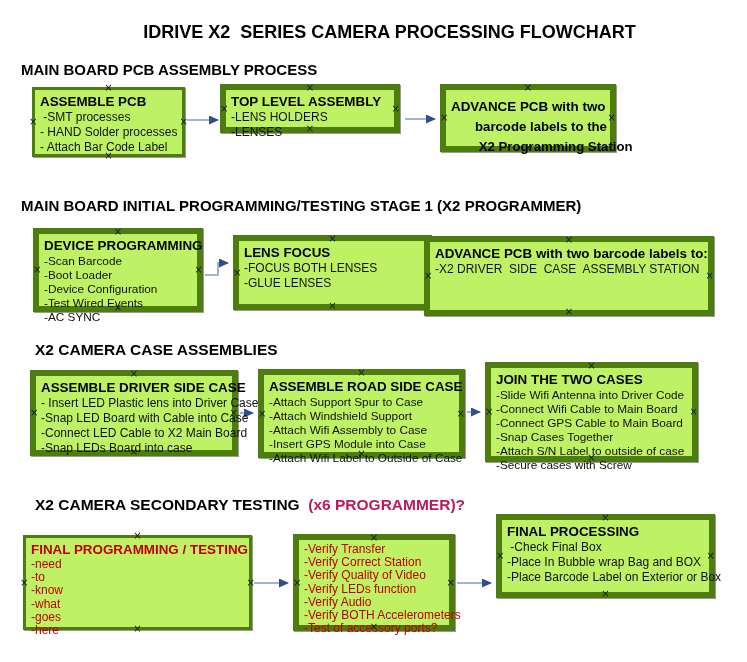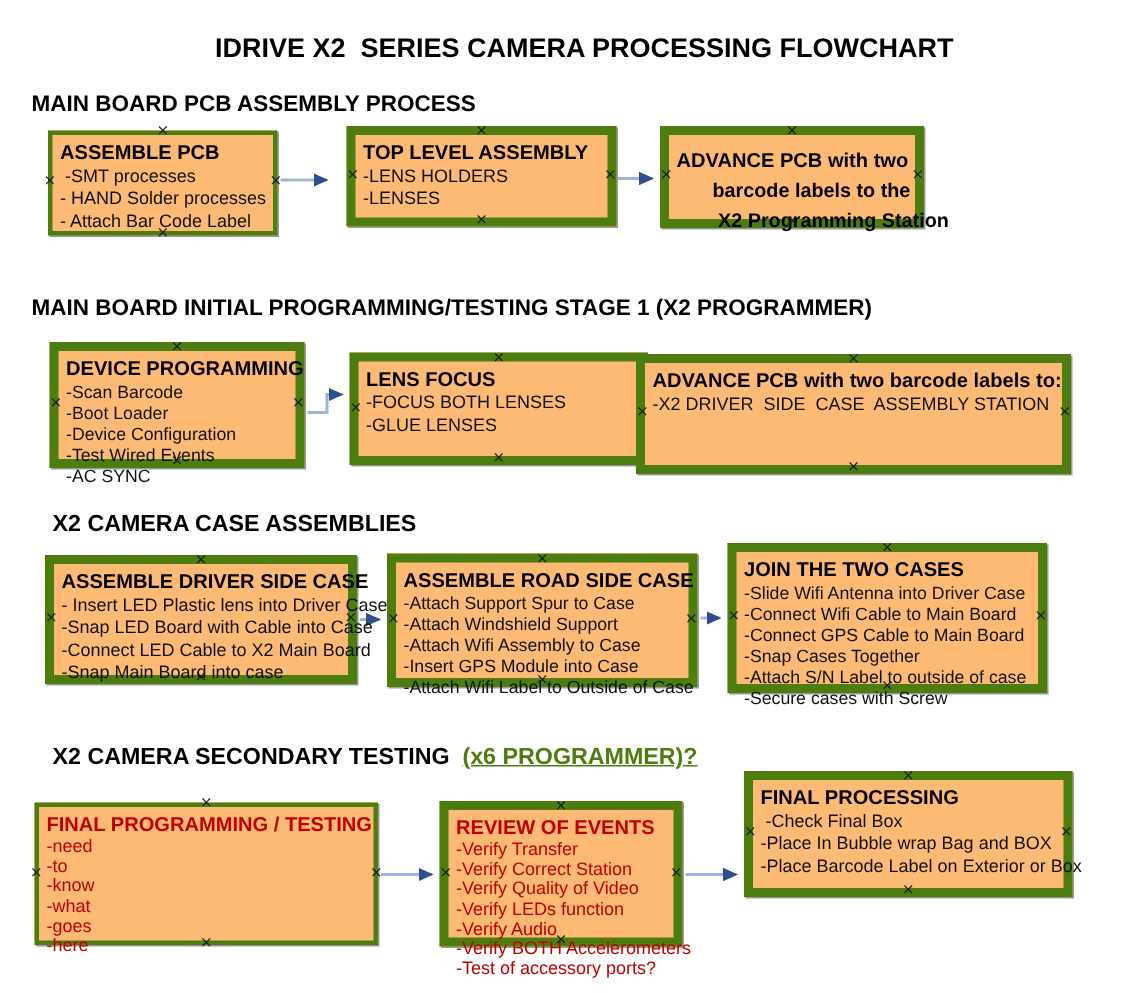--- a/index.html
+++ b/index.html
@@ -7,23 +7,23 @@
     position:relative;width:747px;height:662px;background:#ffffff;overflow:hidden;
     font-family:"Liberation Sans","DejaVu Sans",sans-serif;color:#000;
   }
   .title{
     position:absolute;left:16px;top:22px;width:747px;margin:0;text-align:center;
     font-size:18px;font-weight:700;letter-spacing:0px;white-space:pre;
   }
   .sec-heading{
     position:absolute;font-size:15px;font-weight:700;white-space:pre;color:#000;text-align:right;
   }
-  .sec-heading .red{color:#4d7c0f;text-decoration:underline;}
+  .sec-heading .red{color:#be185d;}
   .pbox{
-    position:absolute;box-sizing:border-box;background:#fdba74;
+    position:absolute;box-sizing:border-box;background:#bef264;
     border:6px solid #4d7c0f;box-shadow:1px 1px 0 #9a9a9a;
     padding:3px 5px 2px 5px;overflow:visible;
   }
   .bt{font-size:13.4px;font-weight:700;line-height:17px;white-space:pre;}
   .bl{font-size:12px;line-height:15px;color:#111;white-space:pre;}
   .pbox.tight .bl{line-height:14px;font-size:11.8px;}
   .pbox.xtight .bl{line-height:13.2px;font-size:12px;}
   .pbox.allbold .bl{font-size:13.2px;font-weight:700;line-height:20px;color:#000;padding-left:24px;}
   .pbox.allbold .bt{line-height:20px;padding-top:4px;}
   .pbox.red-text .bt,.pbox.red-text .bl{color:#c00000;}
@@ -68,21 +68,21 @@
     <span class="cp cp-t"></span>
     <span class="cp cp-b"></span>
     <span class="cp cp-l"></span>
     <span class="cp cp-r"></span>
     <div class="bt">ASSEMBLE PCB</div>
     <div class="bl"> -SMT processes</div>
     <div class="bl">- HAND Solder processes</div>
     <div class="bl">- Attach Bar Code Label</div>
   </div>
 
-  <div class="pbox" style="left:231px;top:84px;width:180px;height:67px">
+  <div class="pbox" style="left:220px;top:84px;width:180px;height:49px">
     <span class="cp cp-t"></span>
     <span class="cp cp-b"></span>
     <span class="cp cp-l"></span>
     <span class="cp cp-r"></span>
     <div class="bt">TOP LEVEL ASSEMBLY</div>
     <div class="bl">-LENS HOLDERS</div>
     <div class="bl">-LENSES</div>
   </div>
 
   <div class="pbox allbold" style="left:440px;top:84px;width:176px;height:68px">
@@ -133,21 +133,21 @@
 
   <div class="pbox" style="left:30px;top:370px;width:208px;height:86px">
     <span class="cp cp-t"></span>
     <span class="cp cp-b"></span>
     <span class="cp cp-l"></span>
     <span class="cp cp-r"></span>
     <div class="bt">ASSEMBLE DRIVER SIDE CASE</div>
     <div class="bl">- Insert LED Plastic lens into Driver Case</div>
     <div class="bl">-Snap LED Board with Cable into Case</div>
     <div class="bl">-Connect LED Cable to X2 Main Board</div>
-    <div class="bl">-Snap Main Board into case</div>
+    <div class="bl">-Snap LEDs Board into case</div>
   </div>
 
   <div class="pbox tight" style="left:258px;top:369px;width:207px;height:89px">
     <span class="cp cp-t"></span>
     <span class="cp cp-b"></span>
     <span class="cp cp-l"></span>
     <span class="cp cp-r"></span>
     <div class="bt">ASSEMBLE ROAD SIDE CASE</div>
     <div class="bl">-Attach Support Spur to Case</div>
     <div class="bl">-Attach Windshield Support</div>
@@ -155,21 +155,21 @@
     <div class="bl">-Insert GPS Module into Case</div>
     <div class="bl">-Attach Wifi Label to Outside of Case</div>
   </div>
 
   <div class="pbox tight" style="left:485px;top:362px;width:213px;height:100px">
     <span class="cp cp-t"></span>
     <span class="cp cp-b"></span>
     <span class="cp cp-l"></span>
     <span class="cp cp-r"></span>
     <div class="bt">JOIN THE TWO CASES</div>
-    <div class="bl">-Slide Wifi Antenna into Driver Case</div>
+    <div class="bl">-Slide Wifi Antenna into Driver Code</div>
     <div class="bl">-Connect Wifi Cable to Main Board</div>
     <div class="bl">-Connect GPS Cable to Main Board</div>
     <div class="bl">-Snap Cases Together</div>
     <div class="bl">-Attach S/N Label to outside of case</div>
     <div class="bl">-Secure cases with Screw</div>
   </div>
 
   <div class="sec-heading" style="left:35px;top:496px;font-size:15.5px"><span>X2 CAMERA SECONDARY TESTING  </span><span class="red">(x6 PROGRAMMER)?</span></div>
 
   <div class="pbox xtight red-text" style="left:23px;top:535px;width:229px;height:95px;border-width:3px">
@@ -184,21 +184,20 @@
     <div class="bl">-what</div>
     <div class="bl">-goes</div>
     <div class="bl">-here</div>
   </div>
 
   <div class="pbox xtight red-text" style="left:293px;top:534px;width:162px;height:97px">
     <span class="cp cp-t"></span>
     <span class="cp cp-b"></span>
     <span class="cp cp-l"></span>
     <span class="cp cp-r"></span>
-    <div class="bt">REVIEW OF EVENTS</div>
     <div class="bl">-Verify Transfer</div>
     <div class="bl">-Verify Correct Station</div>
     <div class="bl">-Verify Quality of Video</div>
     <div class="bl">-Verify LEDs function</div>
     <div class="bl">-Verify Audio</div>
     <div class="bl">-Verify BOTH Accelerometers</div>
     <div class="bl">-Test of accessory ports?</div>
   </div>
 
   <div class="pbox" style="left:496px;top:514px;width:219px;height:84px">

